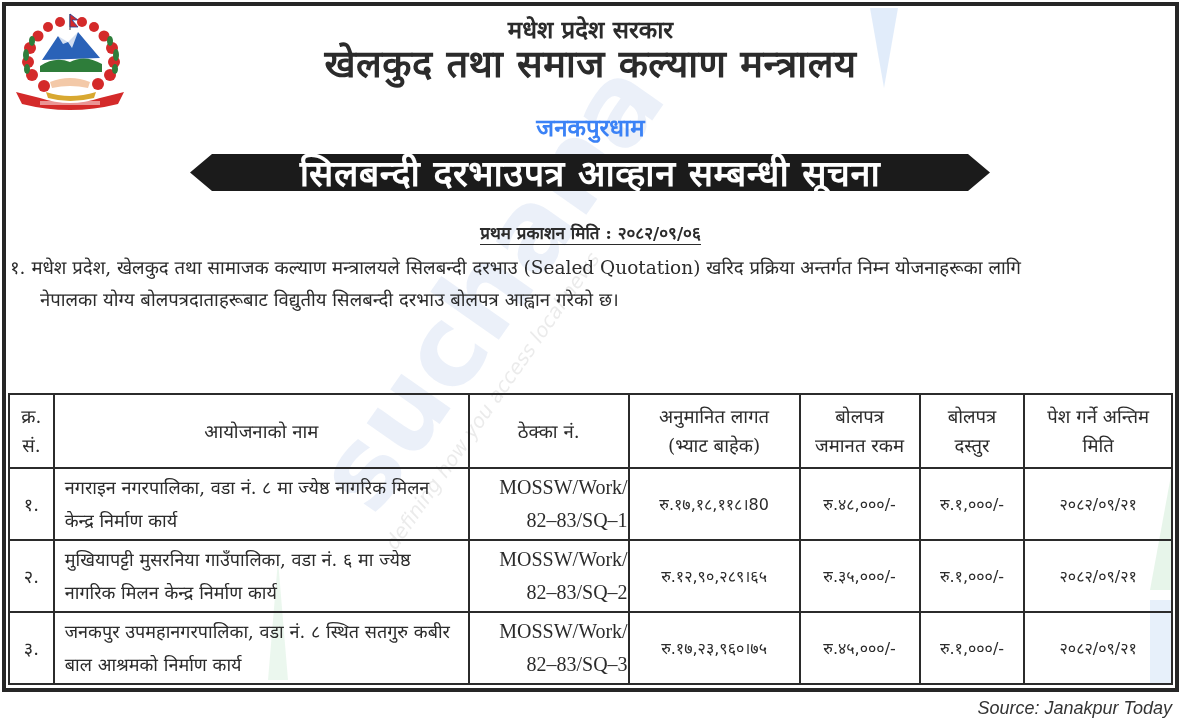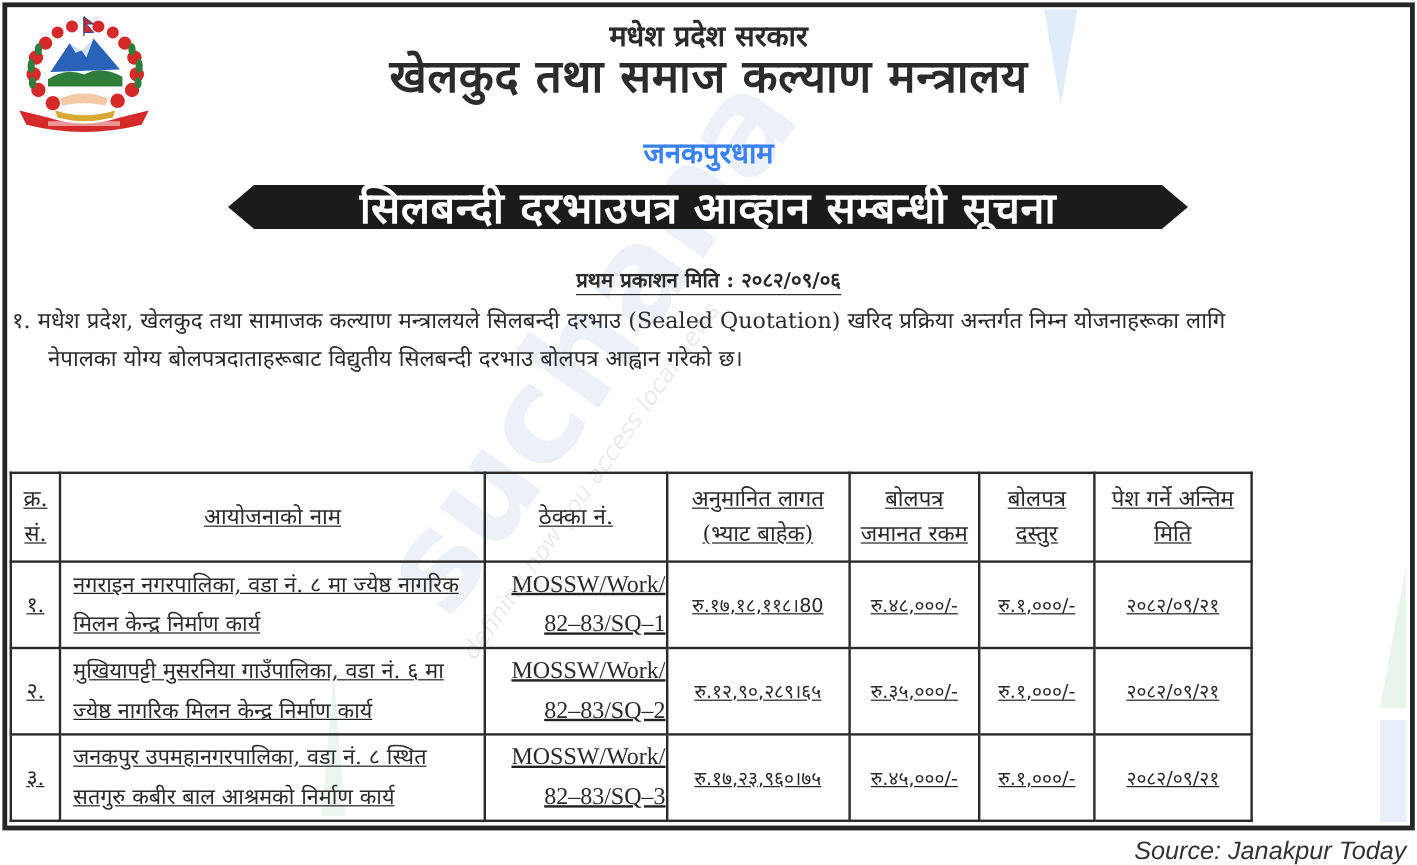--- a/index.html
+++ b/index.html
@@ -65,34 +65,34 @@
     position: absolute; left: 0; width: 1181px; top: 221px; text-align: center; z-index: 1;
   }
   .pubdate span {
     font-size: 17px; font-weight: bold; color: #2b2b2b; border-bottom: 1.5px solid #2b2b2b; padding-bottom: 1px;
   }
 
   .paras { position: absolute; left: 10px; top: 252px; width: 1162px; z-index: 1; font-size: 18.5px; line-height: 31.5px; color: #2b2b2b; }
   .para-line { white-space: nowrap; overflow: hidden; }
   .indent { padding-left: 30px; }
 
-  .table-wrap { position: absolute; left: 8px; top: 393px; width: 1036px; z-index: 1; text-decoration: underline; }
+  .table-wrap { position: absolute; left: 8px; top: 393px; width: 1165px; z-index: 1; }
   table { border-collapse: collapse; width: 100%; border: 2.5px solid #2b2b2b; }
   th, td { border: 2px solid #2b2b2b; font-weight: normal; color: #2b2b2b; vertical-align: middle; }
   th { font-size: 18.5px; line-height: 29px; text-align: center; padding: 3px 4px; height: 74px; }
   td { font-size: 18px; line-height: 33px; height: 72px; }
   td.sn { text-align: center; width: 44px; }
   td.name { text-align: left; padding: 0 10px; width: 408px; }
   td.contract { text-align: right; font-family: "Liberation Serif", serif; font-size: 20px; width: 157px; }
   td.amt { text-align: center; font-family: "DejaVu Sans", sans-serif; font-size: 16px; }
   .c-cost { width: 168px; } .c-sec { width: 118px; } .c-fee { width: 103px; } .c-date { width: 145px; }
 
   .source {
     position: absolute; right: 9px; top: 698px; font-family: "Liberation Sans", sans-serif; font-style: italic;
-    font-size: 21px; color: #333; z-index: 1;
+    font-size: 18px; color: #333; z-index: 1;
   }
 </style>
 </head>
 <body>
 
 <div class="frame"></div>
 
 <div class="watermark wm-text">suchana</div>
 <div class="watermark wm-sub">defining how you access local news</div>
 <div class="watermark wm-tri1"></div>

